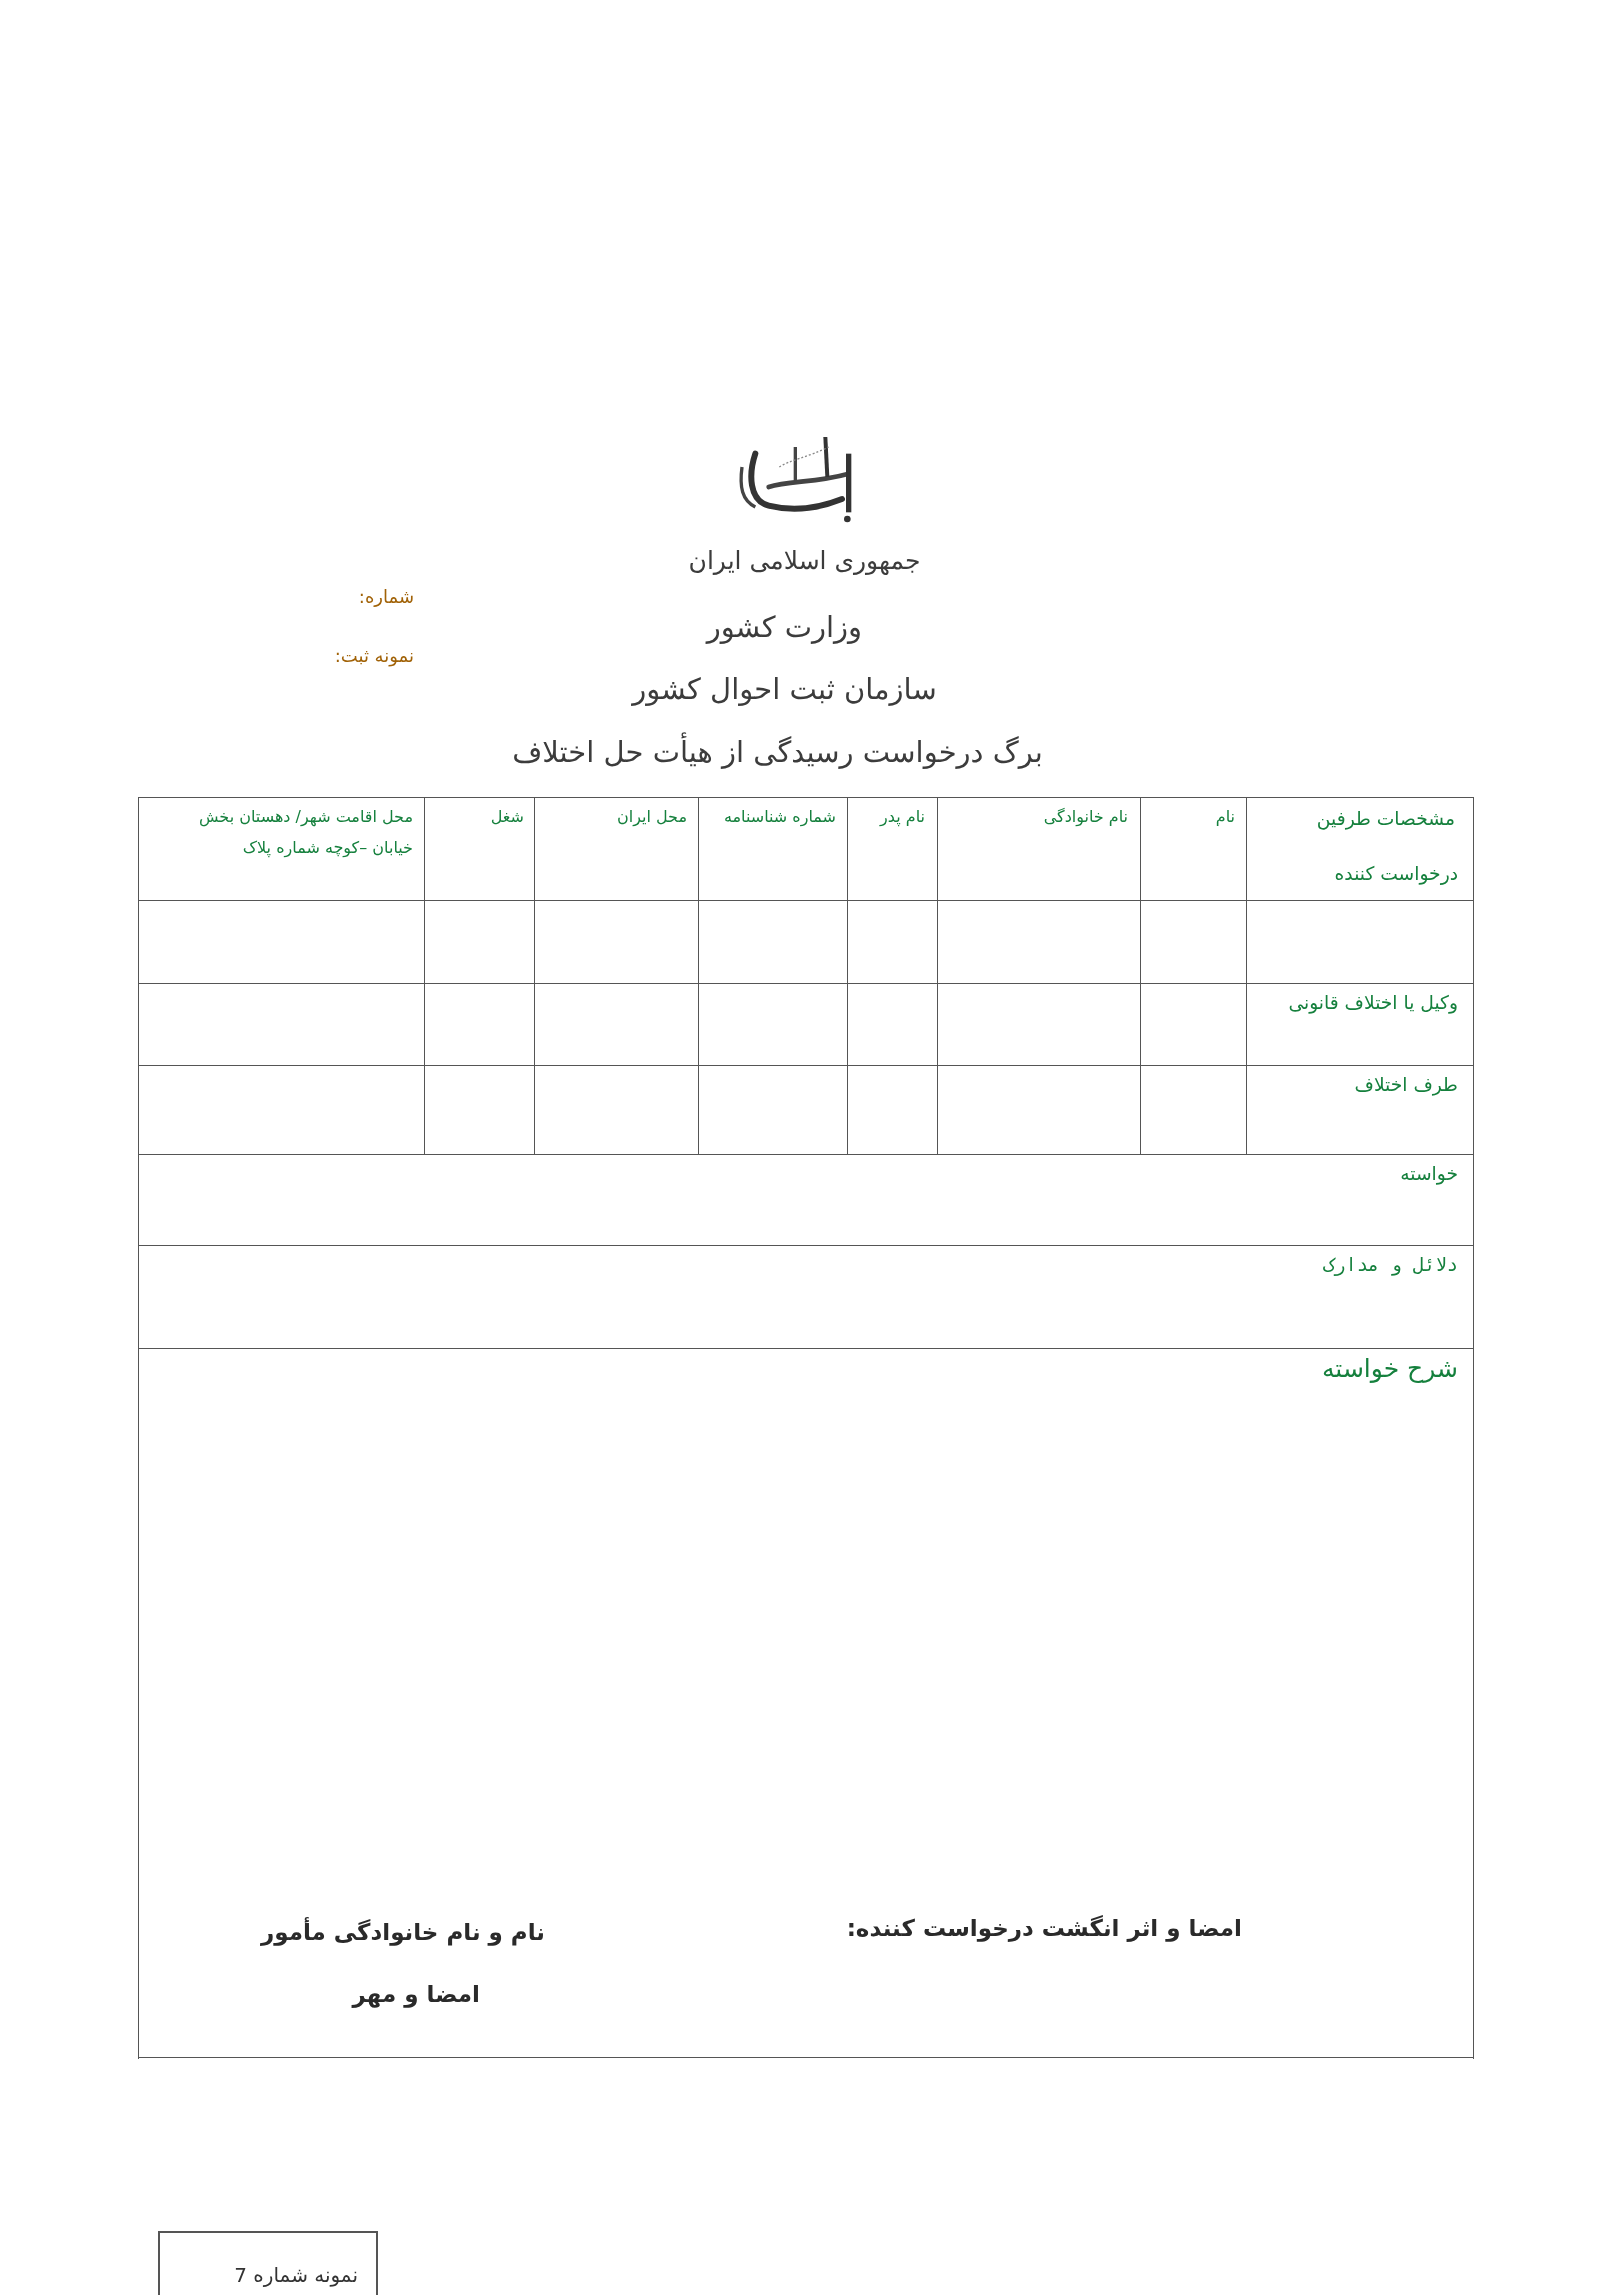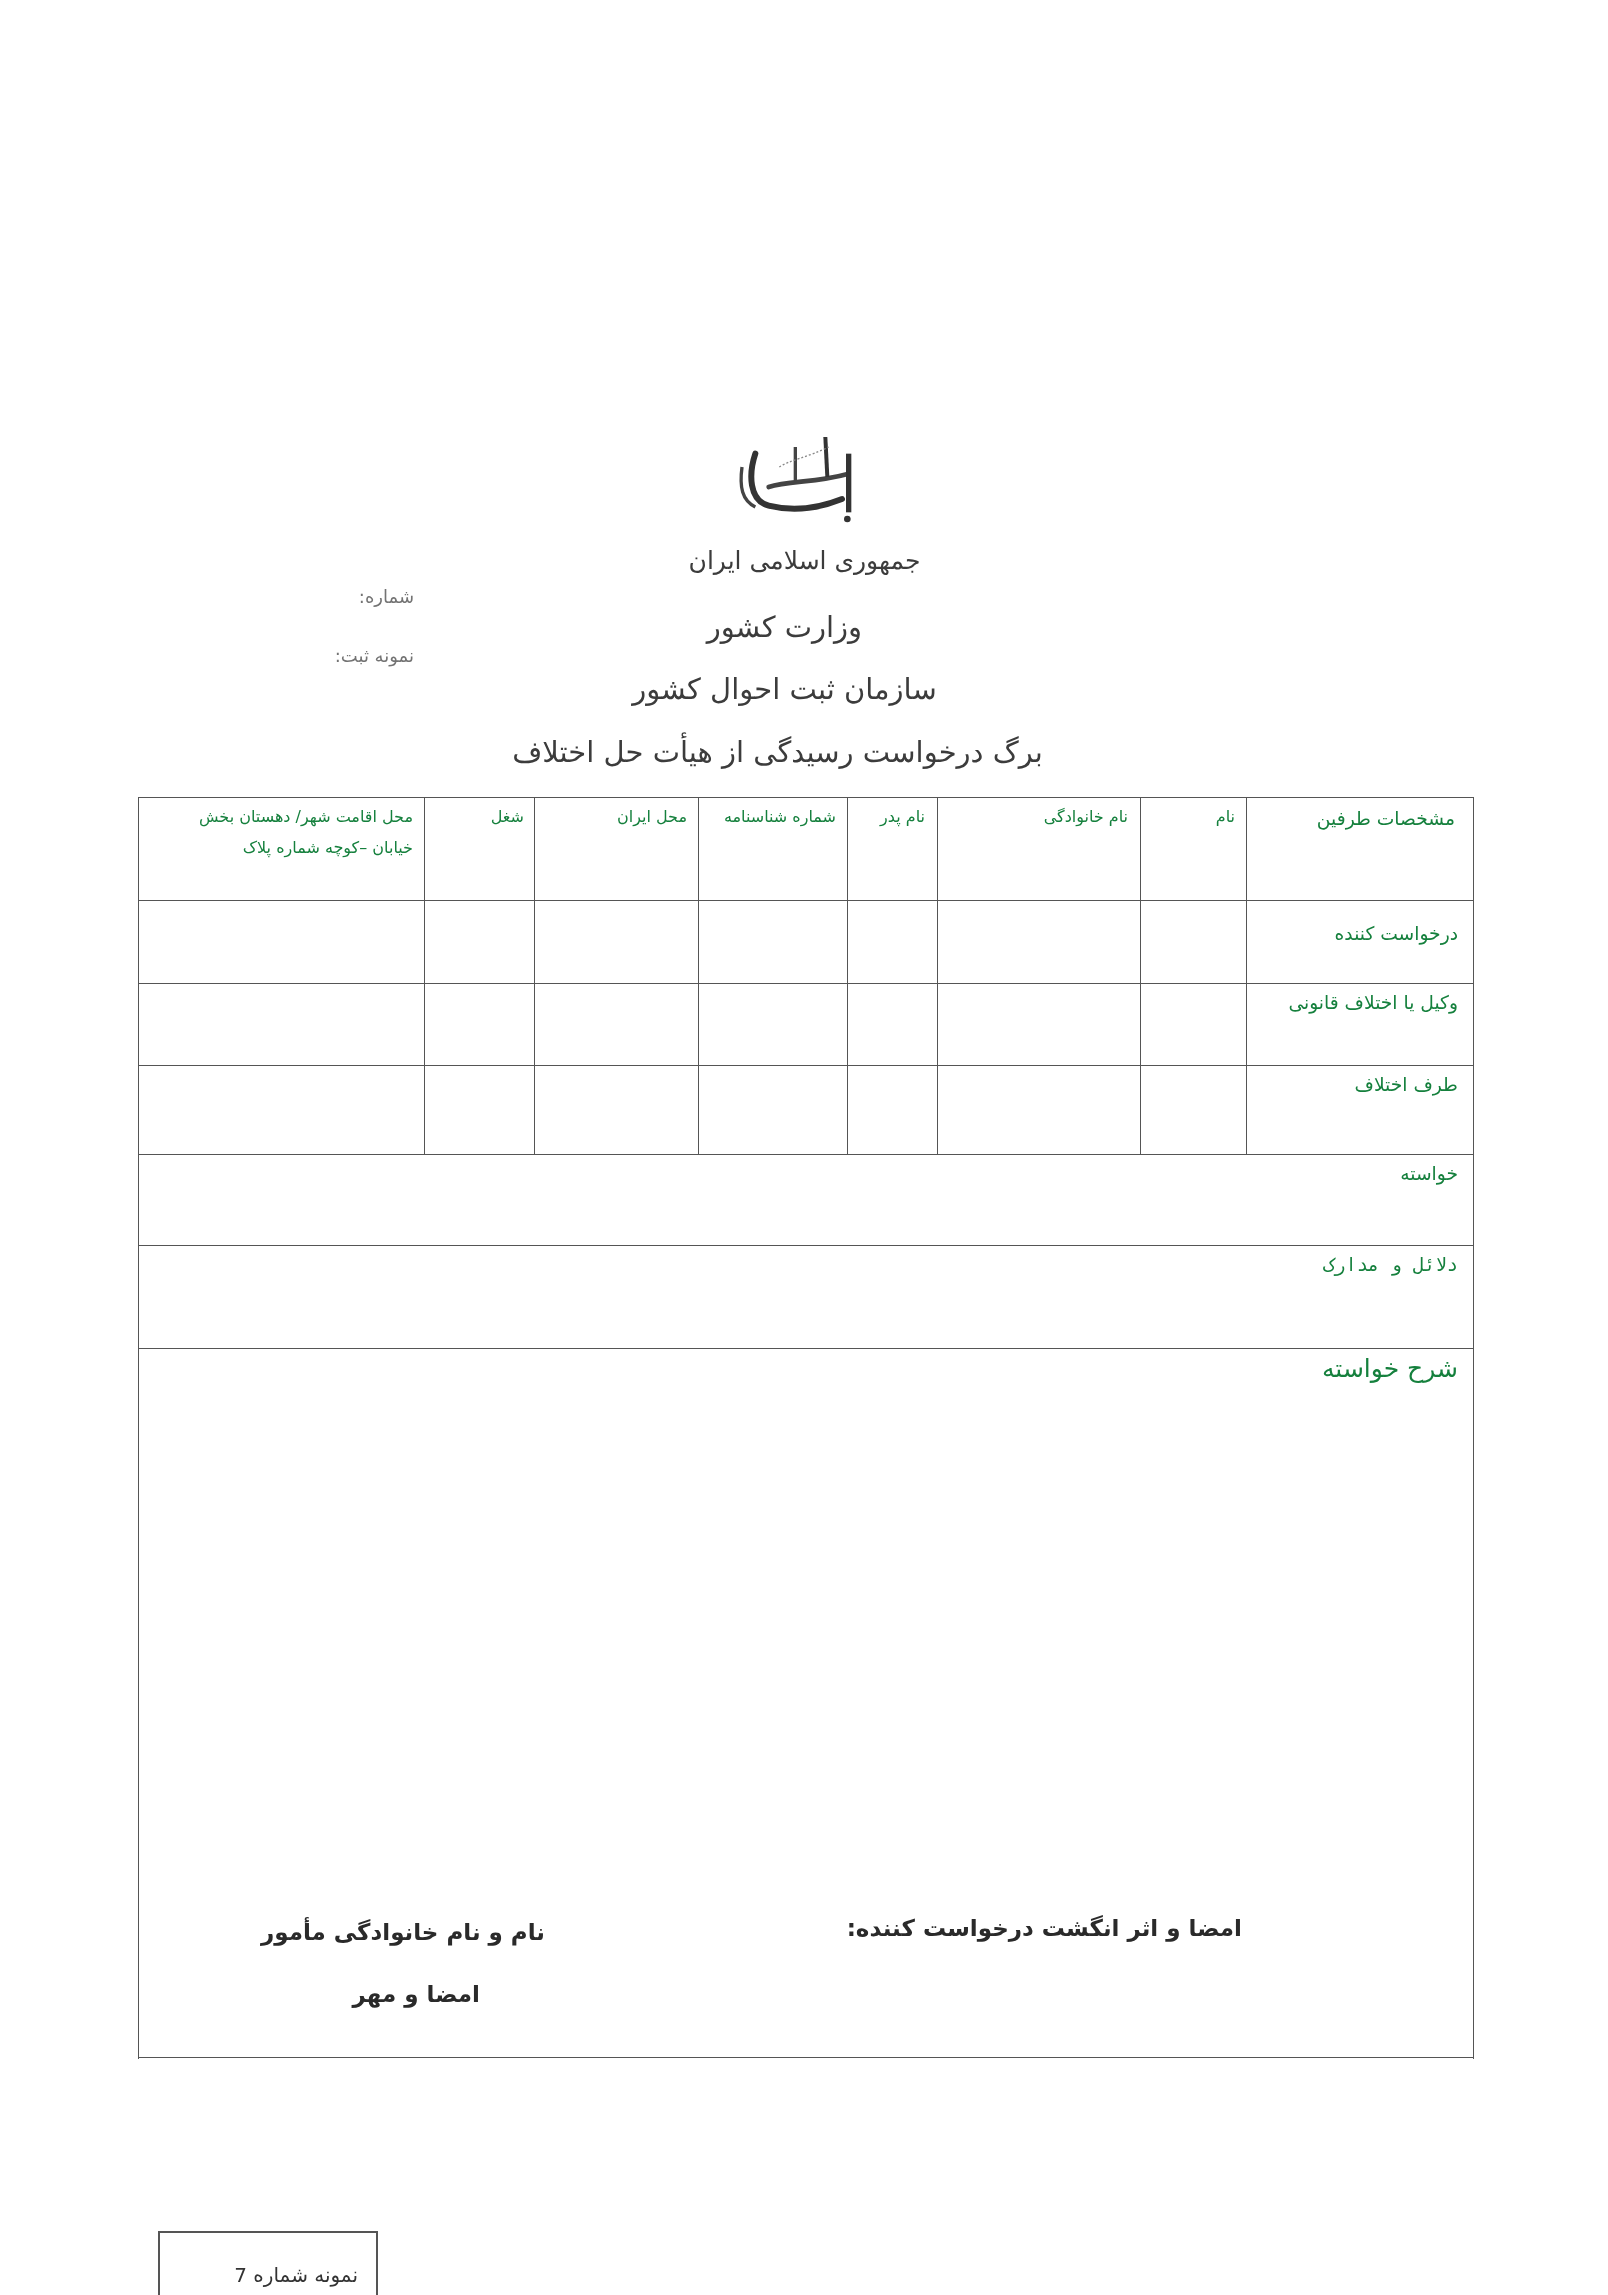--- a/index.html
+++ b/index.html
@@ -31,21 +31,21 @@
       letter-spacing: 9.4px;
     }
     .h1 { top: 546px; font-size: 25px; }
     .h2 { top: 610px; font-size: 29px; left: -20px; }
     .h3 { top: 672px; font-size: 29px; left: -20px; }
     .h4 { top: 735px; font-size: 29px; left: -27px; letter-spacing: 8px; }
 
     .meta-label {
       font-family: "DejaVu Sans", sans-serif;
       font-size: 18px;
-      color: #737373;
+      color: #a16207;
       text-align: right;
     }
     .meta-num  { left: 307px; top: 586px; width: 107px; }
     .meta-date { left: 307px; top: 645px; width: 107px; }
 
     
     .line-h { position: absolute; height: 1.3px; background: #555; }
     .line-v { position: absolute; width: 1.3px; background: #555; }
 
     .cell-label {
@@ -134,21 +134,21 @@
 <div class="cell-label" style="right:154px; top:808px; font-size:18.7px;">مشخصات طرفین</div>
 <div class="cell-label th" style="right:374px;">نام</div>
 <div class="cell-label th" style="right:481px;">نام خانوادگی</div>
 <div class="cell-label th" style="right:684px;">نام پدر</div>
 <div class="cell-label th" style="right:773px;">شماره شناسنامه</div>
 <div class="cell-label th" style="right:922px;">محل ایران</div>
 <div class="cell-label th" style="right:1085px;">شغل</div>
 <div class="cell-label th" style="right:1196px;">محل اقامت شهر/ دهستان بخش</div>
 <div class="cell-label th" style="right:1196px; top:838px;">خیابان –کوچه شماره پلاک</div>
 
-<div class="cell-label row-label" style="right:151px; top:923px;">درخواست کننده</div>
+<div class="cell-label row-label" style="right:151px; top:863px;">درخواست کننده</div>
 <div class="cell-label row-label" style="right:151px; top:992px;">وکیل یا اختلاف قانونی</div>
 <div class="cell-label row-label" style="right:151px; top:1074px;">طرف اختلاف</div>
 
 <div class="field-area" style="left:1141px; top:902px; width:104px; height:81px;"></div>
 <div class="field-area" style="left:938px; top:902px; width:201px; height:81px;"></div>
 <div class="field-area" style="left:848px; top:902px; width:88px; height:81px;"></div>
 <div class="field-area" style="left:699px; top:902px; width:147px; height:81px;"></div>
 <div class="field-area" style="left:536px; top:902px; width:162px; height:81px;"></div>
 <div class="field-area" style="left:425px; top:902px; width:108px; height:81px;"></div>
 <div class="field-area" style="left:140px; top:902px; width:284px; height:81px;"></div>

